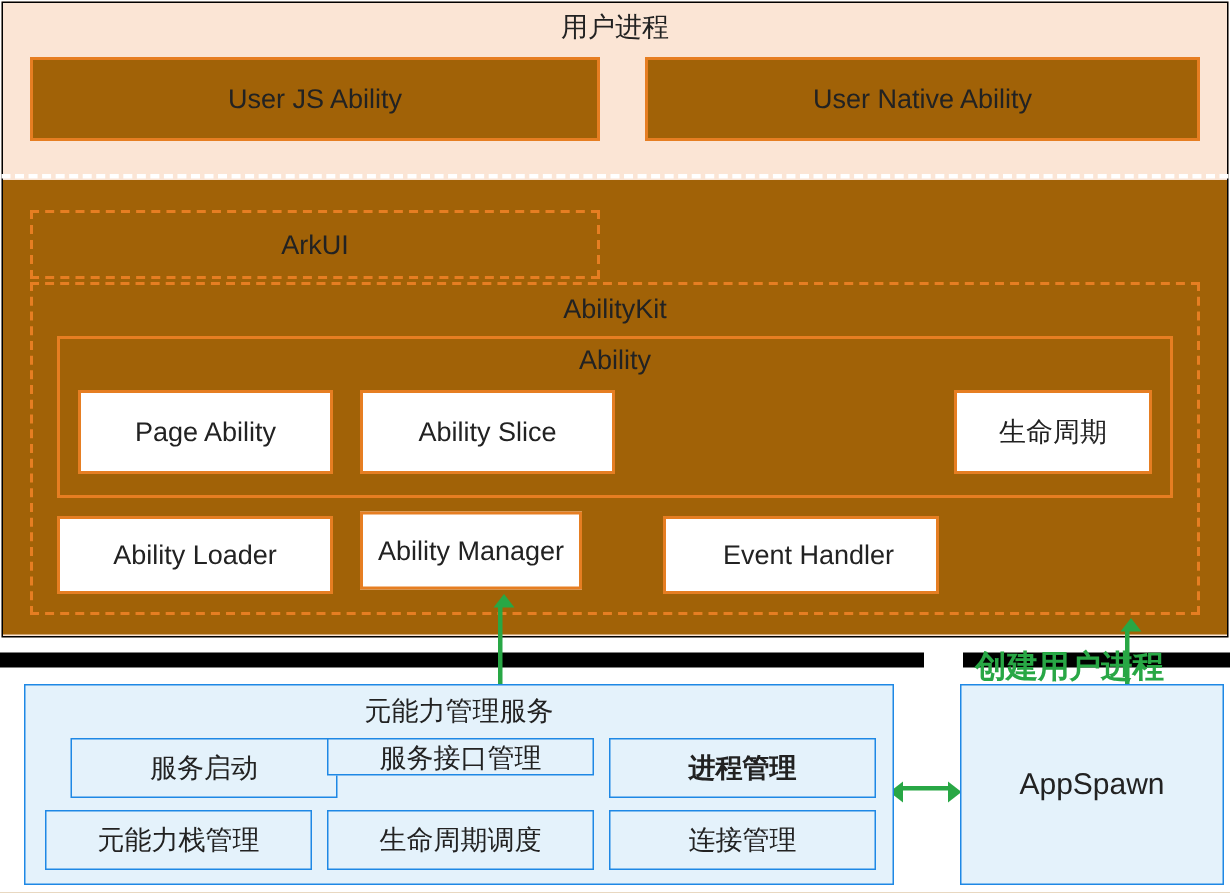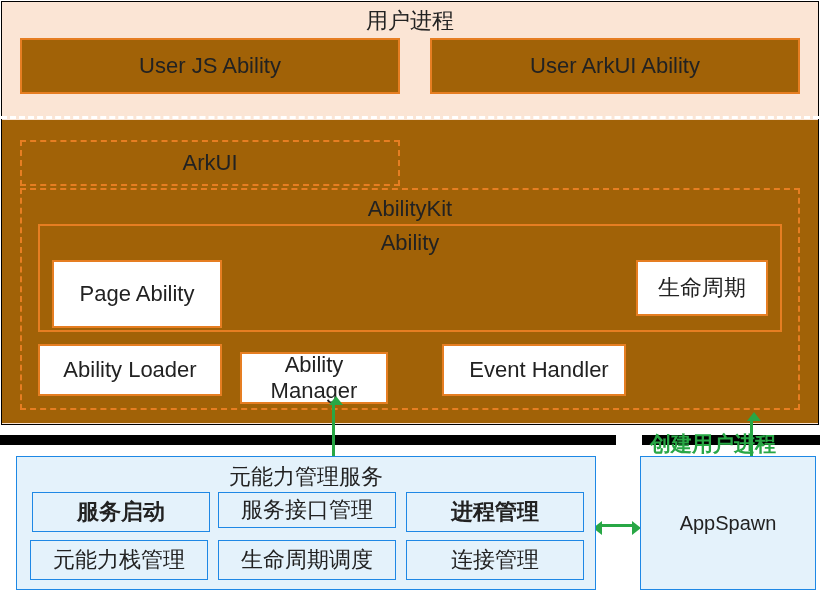--- a/index.html
+++ b/index.html
@@ -6,21 +6,21 @@
   #stage { position: relative; width: 820px; height: 595px; }
   .box { position: absolute; box-sizing: border-box; display: flex; align-items: center; justify-content: center; text-align: center; }
   .label { position: absolute; }
   .orange-border { border: 2px solid #e67e22; }
   .orange-dashed { border: 2px dashed #e67e22; }
   .blue-border { border: 1.5px solid #1e88e5; }
   .fill-peach-outer { background: #fbe5d5; }
   .fill-cream { background: #a16207; }
   .fill-white { background: #ffffff; }
   .fill-ltblue { background: #e4f2fb; }
-  .tx { font-size: 22px; color: #222; }
+  .tx { font-size: 18px; color: #222; }
   .tx-green { color: #28a745; font-weight: bold; }
   .arrow-v { position:absolute; width:0; border-left:3px solid #28a745; }
   .arrow-v::before, .arrow-v::after { content:""; position:absolute; left:-6px; width:0; height:0; border-left:7px solid transparent; border-right:7px solid transparent; }
   .arrow-v::before { top:-8px; border-bottom:9px solid #28a745; }
   .arrow-v::after { bottom:-8px; border-top:9px solid #28a745; }
   .arrow-h { position:absolute; height:0; border-top:3px solid #28a745; }
   .arrow-h::before, .arrow-h::after { content:""; position:absolute; top:-6px; width:0; height:0; border-top:7px solid transparent; border-bottom:7px solid transparent; }
   .arrow-h::before { left:-8px; border-right:9px solid #28a745; }
   .arrow-h::after { right:-8px; border-left:9px solid #28a745; }
   .arrow-up { position:absolute; width:0; border-left:3px solid #28a745; }
@@ -32,57 +32,58 @@
 <body>
 
 <div id="stage">
 
   <div class="box fill-peach-outer" style="left:1px; top:1px; width:818px; height:424px; border:1.5px solid #000;"></div>
 
   <div class="label tx" style="left:0; top:6px; width:820px; text-align:center;">用户进程</div>
 
   <div class="box orange-border fill-cream tx" style="left:20px; top:38px; width:380px; height:56px;">User JS Ability</div>
 
-  <div class="box orange-border fill-cream tx" style="left:430px; top:38px; width:370px; height:56px;">User ArkUI Ability</div>
+  <div class="box orange-border fill-cream tx" style="left:430px; top:38px; width:370px; height:56px;">User Native Ability</div>
 
   <div class="white-dashed" style="left:1px; top:116px; width:818px;"></div>
 
   <div class="box fill-cream" style="left:2px; top:120px; width:816px; height:303px; border:none;"></div>
 
   <div class="box orange-dashed fill-cream tx" style="left:20px; top:140px; width:380px; height:46px;">ArkUI</div>
 
   <div class="box orange-dashed fill-cream" style="left:20px; top:188px; width:780px; height:222px;"></div>
   <div class="label tx" style="left:20px; top:196px; width:780px; text-align:center;">AbilityKit</div>
 
   <div class="box orange-border fill-cream" style="left:38px; top:224px; width:744px; height:108px;"></div>
   <div class="label tx" style="left:38px; top:230px; width:744px; text-align:center;">Ability</div>
 
-  <div class="box orange-border fill-white tx" style="left:52px; top:260px; width:170px; height:68px;">Page Ability</div>
+  <div class="box orange-border fill-white tx" style="left:52px; top:260px; width:170px; height:56px;">Page Ability</div>
+  <div class="box orange-border fill-white tx" style="left:240px; top:260px; width:170px; height:56px;">Ability Slice</div>
   <div class="box orange-border fill-white tx" style="left:636px; top:260px; width:132px; height:56px;">生命周期</div>
 
   <div class="box orange-border fill-white tx" style="left:38px; top:344px; width:184px; height:52px;">Ability Loader</div>
-  <div class="box orange-border fill-white tx" style="left:240px; top:352px; width:148px; height:52px;">Ability Manager</div>
+  <div class="box orange-border fill-white tx" style="left:240px; top:341px; width:148px; height:52px;">Ability Manager</div>
   <div class="box orange-border fill-white tx" style="left:442px; top:344px; width:184px; height:52px;padding-left:10px;">Event Handler</div>
 
   <div class="black-bar" style="left:0; top:435px; width:616px; height:10px;"></div>
   <div class="black-bar" style="left:642px; top:435px; width:178px; height:10px;"></div>
 
   <div class="arrow-v" style="left:332px; top:404px; height:68px;"></div>
   <div class="label tx-green" style="left:340px; top:430px; font-size:16px;margin-top:38px;">Lite IPC</div>
 
   <div class="arrow-h" style="left:601px; top:524px; width:32px;"></div>
 
   <div class="arrow-up" style="left:750px; top:420px; height:38px;"></div>
   <div class="label tx-green" style="left:650px; top:430px; font-size:21px;">创建用户进程</div>
 
   <div class="box blue-border fill-ltblue" style="left:16px; top:456px; width:580px; height:134px;"></div>
   <div class="label tx" style="left:16px; top:462px; width:580px; text-align:center;">元能力管理服务</div>
 
-  <div class="box blue-border fill-ltblue tx" style="left:32px; top:492px; width:178px; height:40px;font-weight:bold;">服务启动</div>
-  <div class="box blue-border fill-ltblue tx" style="left:218px; top:492px; width:178px; height:36px;">服务接口管理</div>
+  <div class="box blue-border fill-ltblue tx" style="left:47px; top:492px; width:178px; height:40px;">服务启动</div>
+  <div class="box blue-border fill-ltblue tx" style="left:218px; top:492px; width:178px; height:25px;">服务接口管理</div>
   <div class="box blue-border fill-ltblue tx" style="left:406px; top:492px; width:178px; height:40px;font-weight:bold;">进程管理</div>
 
   <div class="box blue-border fill-ltblue tx" style="left:30px; top:540px; width:178px; height:40px;">元能力栈管理</div>
   <div class="box blue-border fill-ltblue tx" style="left:406px; top:540px; width:178px; height:40px;">连接管理</div>
   <div class="box blue-border fill-ltblue tx" style="left:218px; top:540px; width:178px; height:40px;">生命周期调度</div>
 
   <div class="box blue-border fill-ltblue tx" style="left:640px; top:456px; width:176px; height:134px; font-size:20px;">AppSpawn</div>
 
 </div>
 

